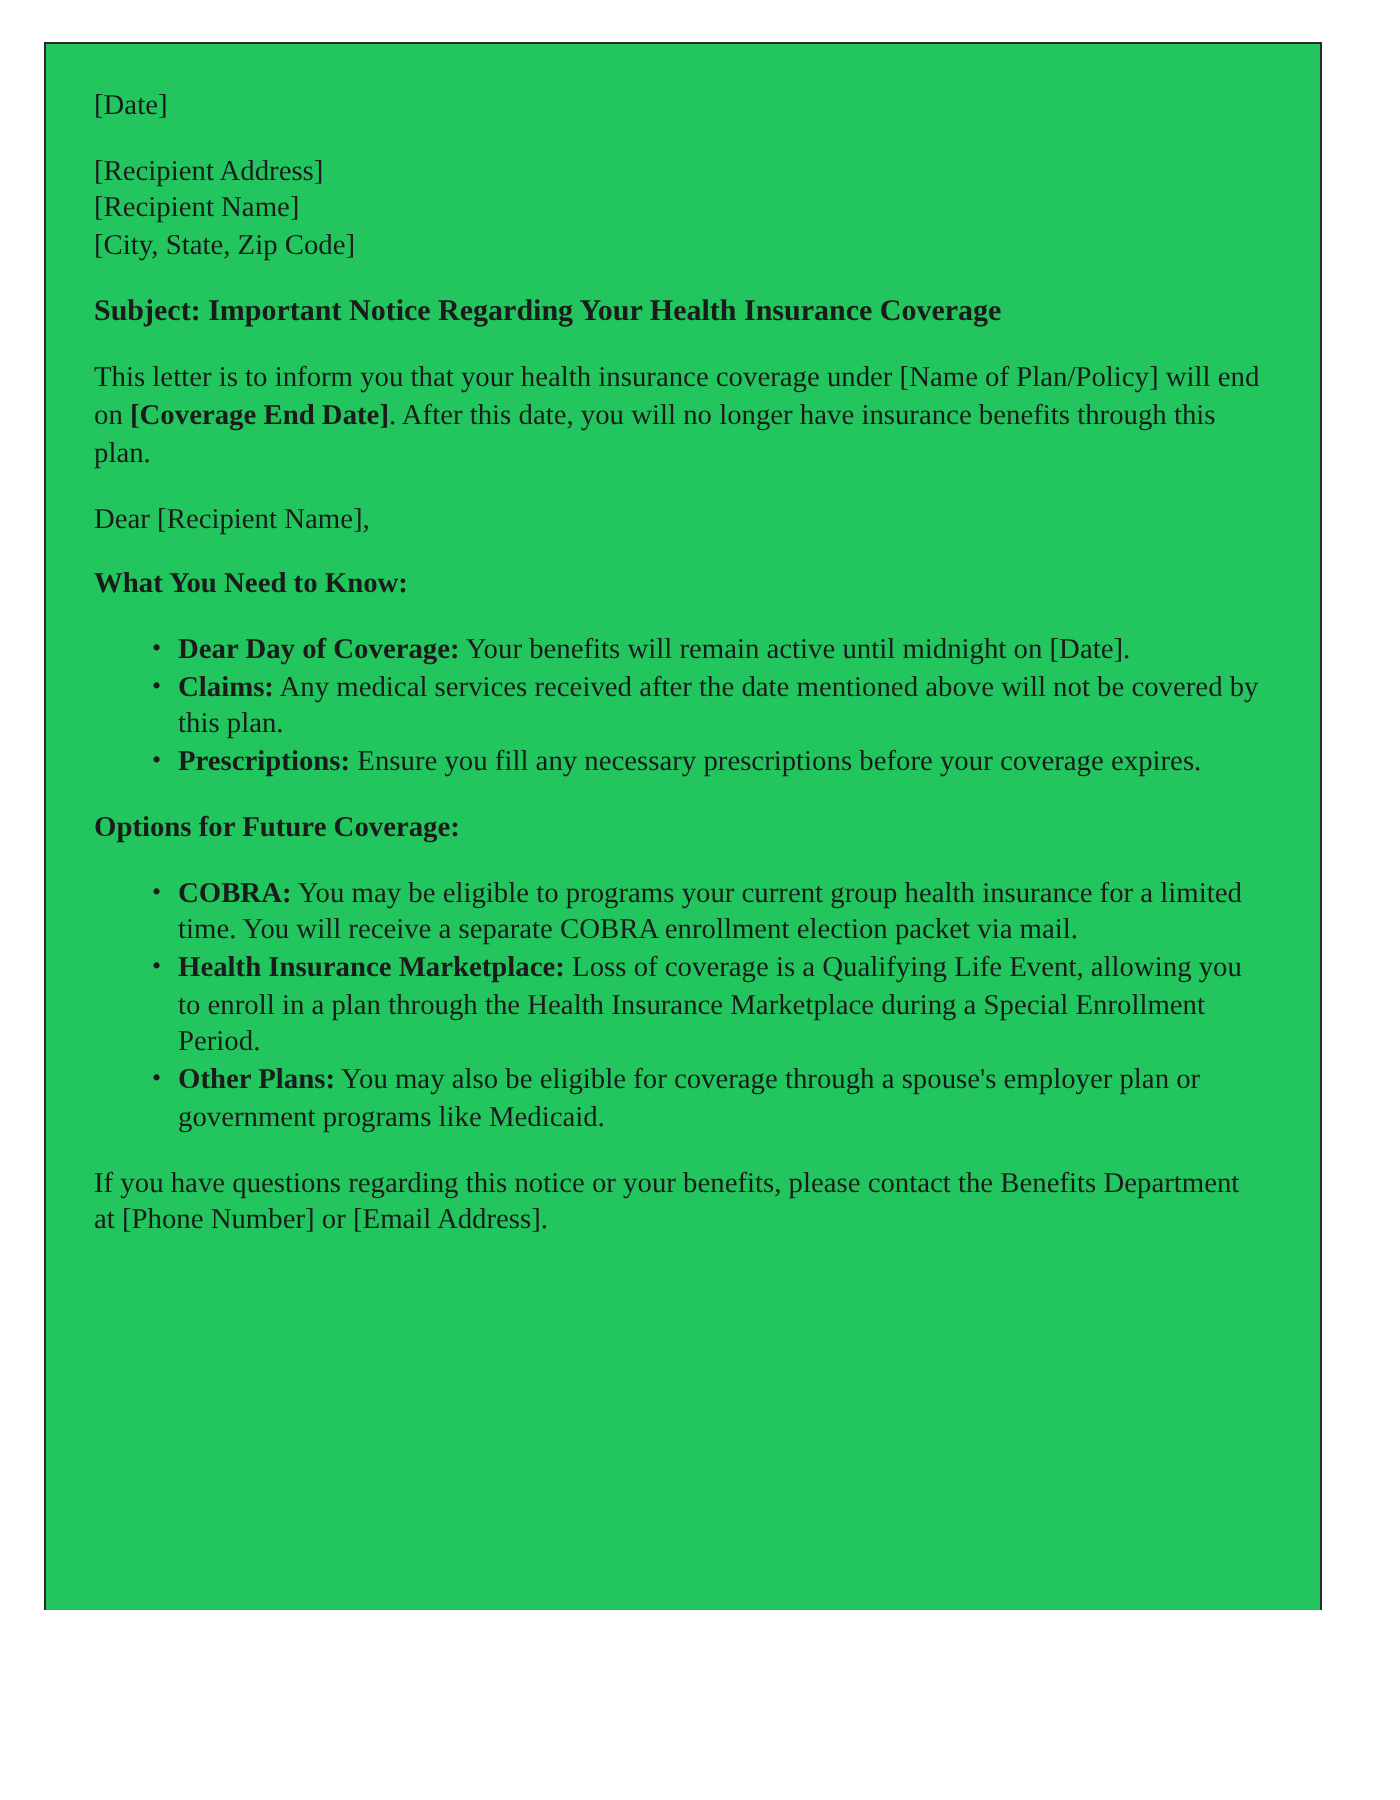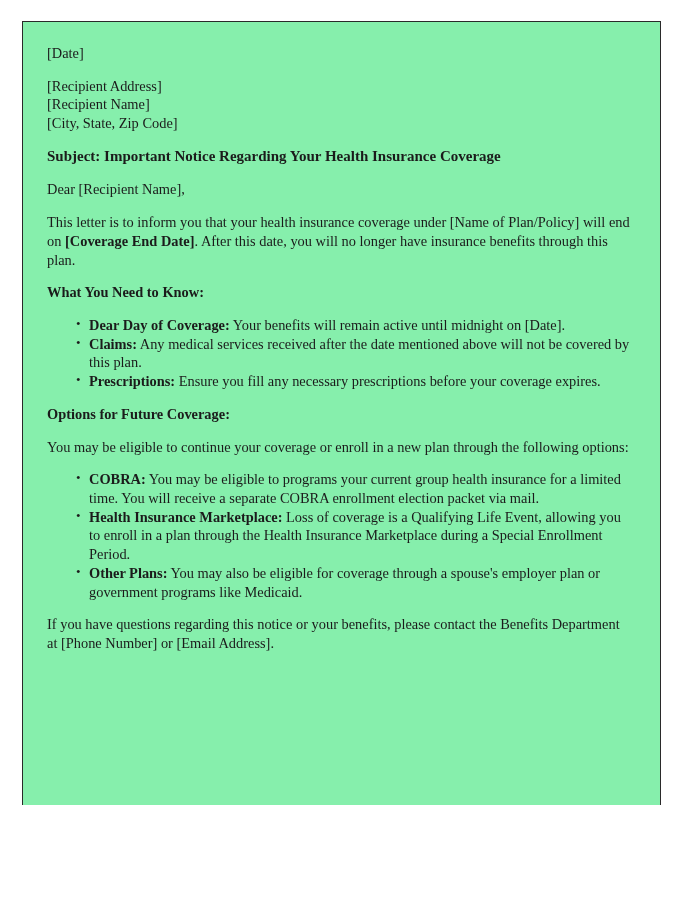--- a/index.html
+++ b/index.html
@@ -21,21 +21,21 @@
     position: absolute;
     left: 22px;
     top: 21px;
     width: 639px;
     height: 784px;
     box-sizing: border-box;
     border-left: 1.6px solid #2a2a2a;
     border-top: 1.6px solid #2a2a2a;
     border-right: 1.6px solid #2a2a2a;
     border-bottom: none;
-    background: #86efac;
+    background: #22c55e;
   }
 
   #letter-body {
     position: absolute;
     left: 24px;
     top: 22px;
     width: 586px;
     font-size: 14.4px;
     line-height: 1.30;
   }
@@ -102,40 +102,39 @@
     <p class="block">[Date]</p>
 
     <div class="addr-block">
       <p class="addr-line">[Recipient Address]</p>
       <p class="addr-line">[Recipient Name]</p>
       <p class="addr-line">[City, State, Zip Code]</p>
     </div>
 
     <h1 class="subject">Subject: Important Notice Regarding Your Health Insurance Coverage</h1>
 
+    <p class="block"><span>This letter is to inform you that your health insurance coverage under [Name of Plan/Policy] will end on </span><span class="b">[Coverage End Date]</span><span>. After this date, you will no longer have insurance benefits through this plan.</span></p>
+
     <p class="block">Dear [Recipient Name],</p>
-
-    <p class="block"><span>This letter is to inform you that your health insurance coverage under [Name of Plan/Policy] will end on </span><span class="b">[Coverage End Date]</span><span>. After this date, you will no longer have insurance benefits through this plan.</span></p>
 
 
     <h2 class="section-head spaced">What You Need to Know:</h2>
     <ul class="bullets">
       <li>
         <span class="bullet-dot">•</span><span class="b">Dear Day of Coverage:</span><span> Your benefits will remain active until midnight on [Date].</span>
       </li>
       <li>
         <span class="bullet-dot">•</span><span class="b">Claims:</span><span> Any medical services received after the date mentioned above will not be covered by this plan.</span>
       </li>
       <li>
         <span class="bullet-dot">•</span><span class="b">Prescriptions:</span><span> Ensure you fill any necessary prescriptions before your coverage expires.</span>
       </li>
     </ul>
 
     <h2 class="section-head spaced">Options for Future Coverage:</h2>
-    <p class="block">You may be eligible to continue your coverage or enroll in a new plan through the following options:</p>
     <ul class="bullets">
       <li>
         <span class="bullet-dot">•</span><span class="b">COBRA:</span><span> You may be eligible to programs your current group health insurance for a limited time. You will receive a separate COBRA enrollment election packet via mail.</span>
       </li>
       <li>
         <span class="bullet-dot">•</span><span class="b">Health Insurance Marketplace:</span><span> Loss of coverage is a Qualifying Life Event, allowing you to enroll in a plan through the Health Insurance Marketplace during a Special Enrollment Period.</span>
       </li>
       <li>
         <span class="bullet-dot">•</span><span class="b">Other Plans:</span><span> You may also be eligible for coverage through a spouse's employer plan or government programs like Medicaid.</span>
       </li>

